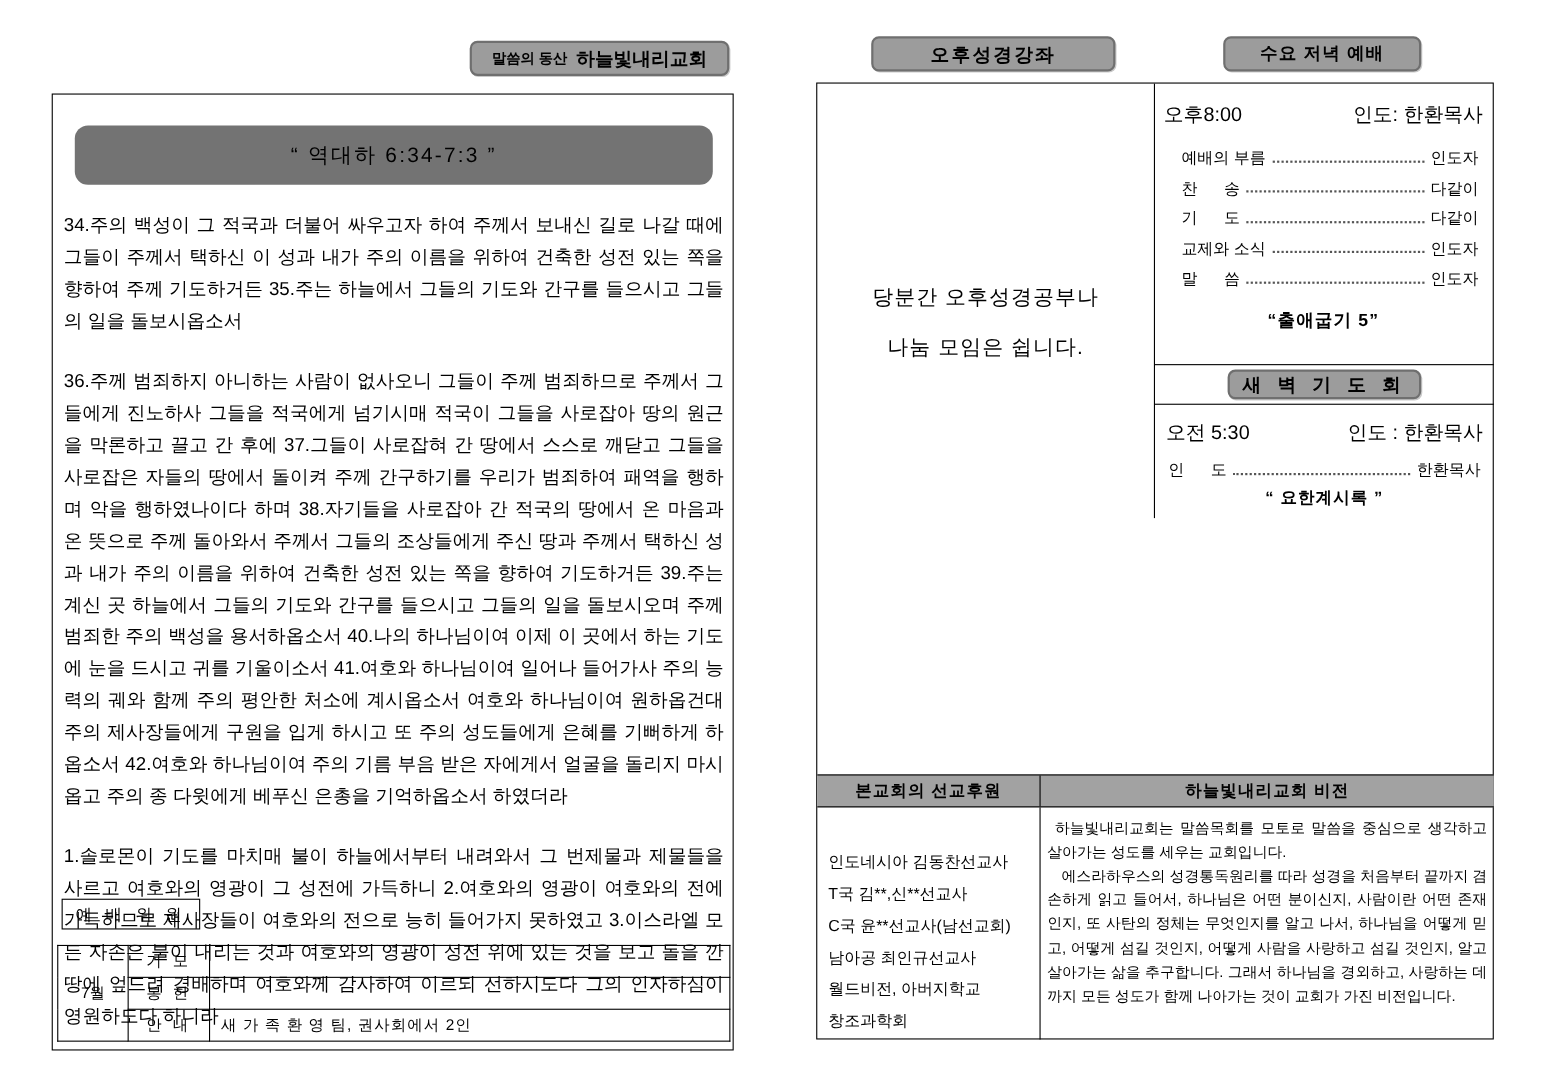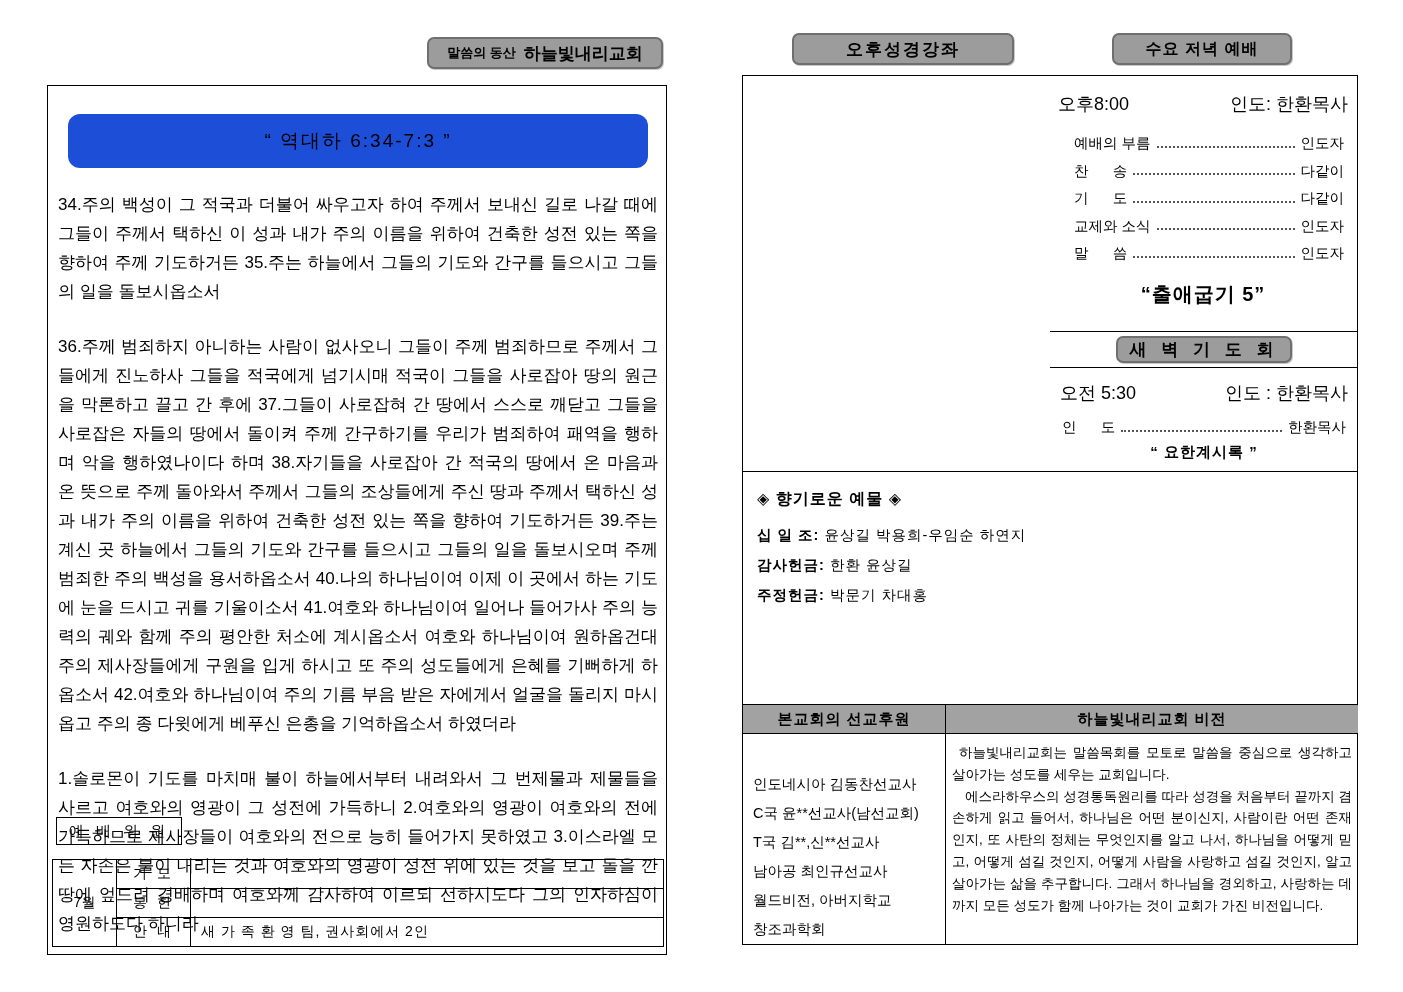--- a/index.html
+++ b/index.html
@@ -11,21 +11,21 @@
   .badge { background:#9c9c9c; border:2px solid #6f6f6f; border-radius:7px;
            display:flex; align-items:center; justify-content:center;
            font-weight:bold; color:#000; box-shadow:1px 1px 0 #c9c9c9; }
 
   
   #left-page { left:47px; top:85px; width:620px; height:870px; border:1px solid #000; }
   #masthead { left:427px; top:37px; width:236px; height:32px; font-size:15px; gap:8px; }
   #masthead .small { font-size:13px; font-weight:bold; }
   #masthead .big   { font-size:17px; font-weight:bold; }
 
-  #title-box { left:20px; top:28px; width:580px; height:54px; background:#1d4ed8;
+  #title-box { left:20px; top:28px; width:580px; height:54px; background:#737373;
                border-radius:12px; display:flex; align-items:center; justify-content:center;
                font-size:19px; letter-spacing:2px; }
 
   #scripture { left:10px; top:104px; width:600px; font-size:17px; line-height:29px;
                text-align:justify; word-break:break-all; }
   #scripture p { margin-bottom:26px; }
 
   #committee-box { left:8px; top:731px; width:126px; height:28px; border:1px solid #000;
                    display:flex; align-items:center; justify-content:center;
                    font-size:15px; letter-spacing:4px; }
@@ -44,21 +44,21 @@
   #rest-cell { left:0; top:0; width:307px; height:395px; border-right:1px solid #000; }
   #rest-cell .notice { margin-top:172px; text-align:center; font-size:19px; line-height:46px; letter-spacing:1px; }
 
   #ws-cell { left:307px; top:0; right:0; width:308px; height:255px; padding:16px 10px 0 8px; }
   .time-row { display:flex; justify-content:space-between; font-size:18px; }
   .order-list { margin:14px 4px 0 16px; }
   .order-line { display:flex; align-items:center; height:27.5px; font-size:14.5px; }
   .order-line .item { white-space:pre; }
   .order-line .by   { white-space:pre; }
   .leader { flex:1 1 auto; border-bottom:2px dotted #555; margin:0 6px; position:relative; top:3px; min-width:20px; }
-  .sermon { text-align:center; font-weight:bold; font-size:20px; margin-top:13px; letter-spacing:1px; }
+  .sermon { text-align:center; font-weight:bold; font-size:16px; margin-top:13px; letter-spacing:1px; }
 
   #dawn-header { left:307px; top:255px; width:308px; height:36px; border-top:1px solid #000;
                  display:flex; align-items:center; justify-content:center; }
   #dawn-header .badge { padding:2px 12px; height:27px; font-size:17px; letter-spacing:5px; }
 
   #dawn-cell { left:307px; top:291px; width:308px; height:104px; border-top:1px solid #000;
                padding:13px 10px 0 10px; }
   #dawn-cell .order-line { margin:9px 2px 0 2px; }
   #dawn-cell .sermon { font-size:15px; margin-top:1px; }
 
@@ -127,20 +127,26 @@
 
 <div class="abs badge" id="badge-afternoon">
   <span>오후성경강좌</span>
 </div>
 <div class="abs badge" id="badge-wednesday">
   <span>수요 저녁 예배</span>
 </div>
 
 <div class="abs" id="right-page">
 
+  <div class="abs" id="rest-cell">
+    <div class="notice">
+      <div>당분간 오후성경공부나</div>
+      <div>나눔 모임은 쉽니다.</div>
+    </div>
+  </div>
 
   <div class="abs" id="ws-cell">
     <div class="time-row">
       <span>오후8:00</span>
       <span>인도: 한환목사</span>
     </div>
     <div class="order-list">
       <div class="order-line">
         <span class="item">예배의 부름</span>
         <span class="leader"></span>
@@ -181,48 +187,31 @@
       <span>인도 : 한환목사</span>
     </div>
     <div class="order-line">
       <span class="item">인      도</span>
       <span class="leader"></span>
       <span class="by">한환목사</span>
     </div>
     <div class="sermon">“ 요한계시록 ”</div>
   </div>
 
-  <div class="abs" id="offerings">
-    <div class="title">◈  향기로운 예물  ◈</div>
-    <div class="items">
-      <div class="item">
-        <b>십 일 조:</b>
-        <span>윤상길 박용희-우임순 하연지</span>
-      </div>
-      <div class="item">
-        <b>감사헌금:</b>
-        <span>한환 윤상길</span>
-      </div>
-      <div class="item">
-        <b>주정헌금:</b>
-        <span>박문기 차대홍</span>
-      </div>
-    </div>
-  </div>
 
   <div class="abs" id="bottom-table">
     <div class="bt-header">
       <div class="h1">본교회의 선교후원</div>
       <div class="h2">하늘빛내리교회 비전</div>
     </div>
     <div class="bt-body">
       <div class="missions">
         <div>인도네시아 김동찬선교사</div>
+        <div>T국 김**,신**선교사</div>
         <div>C국 윤**선교사(남선교회)</div>
-        <div>T국 김**,신**선교사</div>
         <div>남아공 최인규선교사</div>
         <div>월드비전, 아버지학교</div>
         <div>창조과학회</div>
       </div>
       <div class="vision">
         <p class="p1">하늘빛내리교회는 말씀목회를 모토로 말씀을 중심으로 생각하고 살아가는 성도를 세우는 교회입니다.</p>
         <p class="p2">에스라하우스의 성경통독원리를 따라 성경을 처음부터 끝까지 겸손하게 읽고 들어서, 하나님은 어떤 분이신지, 사람이란 어떤 존재인지, 또 사탄의 정체는 무엇인지를 알고 나서, 하나님을 어떻게 믿고, 어떻게 섬길 것인지, 어떻게 사람을 사랑하고 섬길 것인지, 알고 살아가는 삶을 추구합니다. 그래서 하나님을 경외하고, 사랑하는 데까지 모든 성도가 함께 나아가는 것이 교회가 가진 비전입니다.</p>
       </div>
     </div>
   </div>

